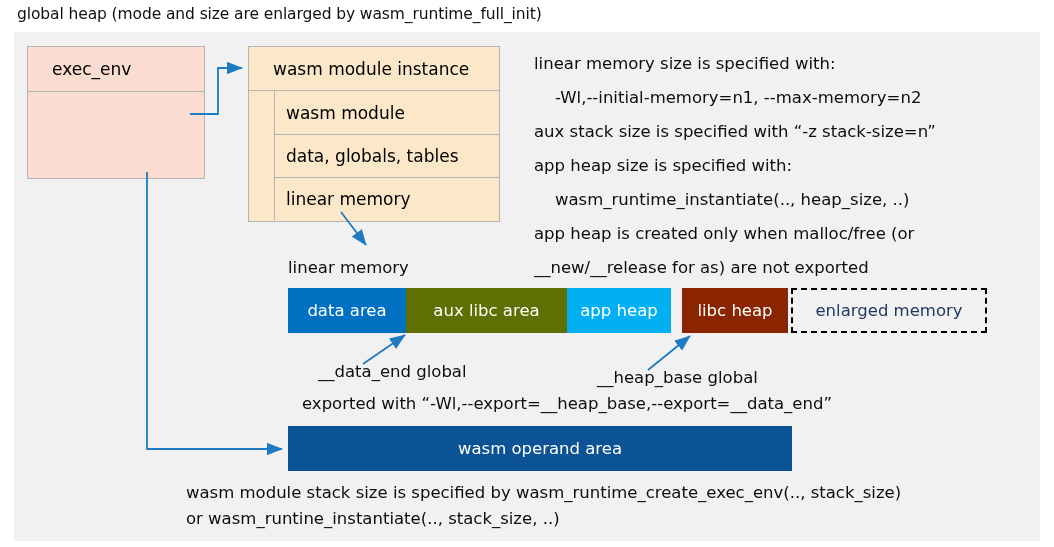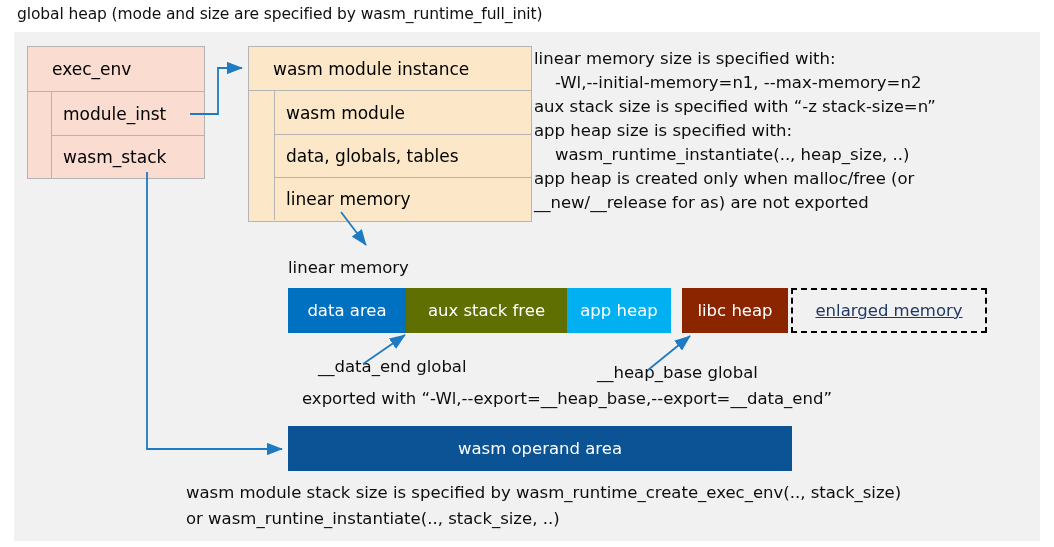--- a/index.html
+++ b/index.html
@@ -78,32 +78,32 @@
 
   #exec-env-box {
     left: 27px; top: 46px; width: 178px; height: 133px;
     background: #fadcd0;
   }
   #exec-env-box .hdr { height: 45px; }
   #exec-env-box .gutter { width: 24px; }
   #exec-env-box .row { height: 43px; }
 
   #module-inst-box {
-    left: 248px; top: 46px; width: 284px; height: 176px;
+    left: 248px; top: 46px; width: 252px; height: 176px;
     background: #fce8c8;
   }
   #module-inst-box .hdr { height: 44px; }
   #module-inst-box .gutter { width: 26px; }
   #module-inst-box .row { height: 43px; }
 
   
   .note {
     position: absolute;
     font-size: 16.5px;
-    line-height: 24px;
+    line-height: 34px;
     color: #0d0d0d;
     white-space: pre;
   }
   #side-note { left: 534px; top: 47px; }
   #ptr-note-left { left: 318px; top: 355px; }
   #ptr-note-right { left: 597px; top: 361px; }
   #export-note { left: 302px; top: 387px; }
   #bottom-note { left: 186px; top: 480px; line-height: 26px; }
 
   
@@ -164,32 +164,28 @@
     height: 547px;
     pointer-events: none;
     overflow: visible;
   }
 </style>
 </head>
 <body>
 
 <div id="canvas">
 
-  <div class="title">global heap (mode and size are specified by wasm_runtime_full_init)</div>
+  <div class="title">global heap (mode and size are enlarged by wasm_runtime_full_init)</div>
 
   <div class="board" style="background: rgb(241, 241, 241);"></div>
 
   <div class="struct" id="exec-env-box" style="background: rgb(250, 220, 208);">
     <div class="hdr">exec_env</div>
     <div class="body">
       <div class="gutter"></div>
-      <div class="rows">
-        <div class="row">module_inst</div>
-        <div class="row">wasm_stack</div>
-      </div>
     </div>
   </div>
 
   <div class="struct" id="module-inst-box" style="background: rgb(252, 232, 200);">
     <div class="hdr">wasm module instance</div>
     <div class="body">
       <div class="gutter"></div>
       <div class="rows">
         <div class="row">wasm module</div>
         <div class="row">data, globals, tables</div>
@@ -202,24 +198,24 @@
     -Wl,--initial-memory=n1, --max-memory=n2
 aux stack size is specified with “-z stack-size=n”
 app heap size is specified with:
     wasm_runtime_instantiate(.., heap_size, ..)
 app heap is created only when malloc/free (or
 __new/__release for as) are not exported</div>
 
   <div id="linear-memory-label">linear memory</div>
   <div id="memory-bar">
       <div class="seg" style="width: 118px; background: rgb(0, 112, 192);">data area</div>
-      <div class="seg" style="width: 161px; background: rgb(95, 111, 2);">aux stack free</div>
+      <div class="seg" style="width: 161px; background: rgb(95, 111, 2);">aux libc area</div>
       <div class="seg" style="width: 104px; background: rgb(0, 176, 240);">app heap</div>
       <div class="seg" style="width: 106px; background: rgb(139, 37, 0); margin-left: 11px;">libc heap</div>
-      <div class="seg dashed" style="width: 196px; text-decoration: underline;">enlarged memory</div>
+      <div class="seg dashed" style="width: 196px;">enlarged memory</div>
     </div>
 
   <div class="note" id="ptr-note-left">__data_end global</div>
   <div class="note" id="ptr-note-right">__heap_base global</div>
   <div class="note" id="export-note">exported with “-Wl,--export=__heap_base,--export=__data_end”</div>
 
   <div id="operand-stack-bar" style="background: rgb(11, 83, 148);">wasm operand area</div>
   <div class="note" id="bottom-note">wasm module stack size is specified by wasm_runtime_create_exec_env(.., stack_size)
 or wasm_runtine_instantiate(.., stack_size, ..)</div>
 

